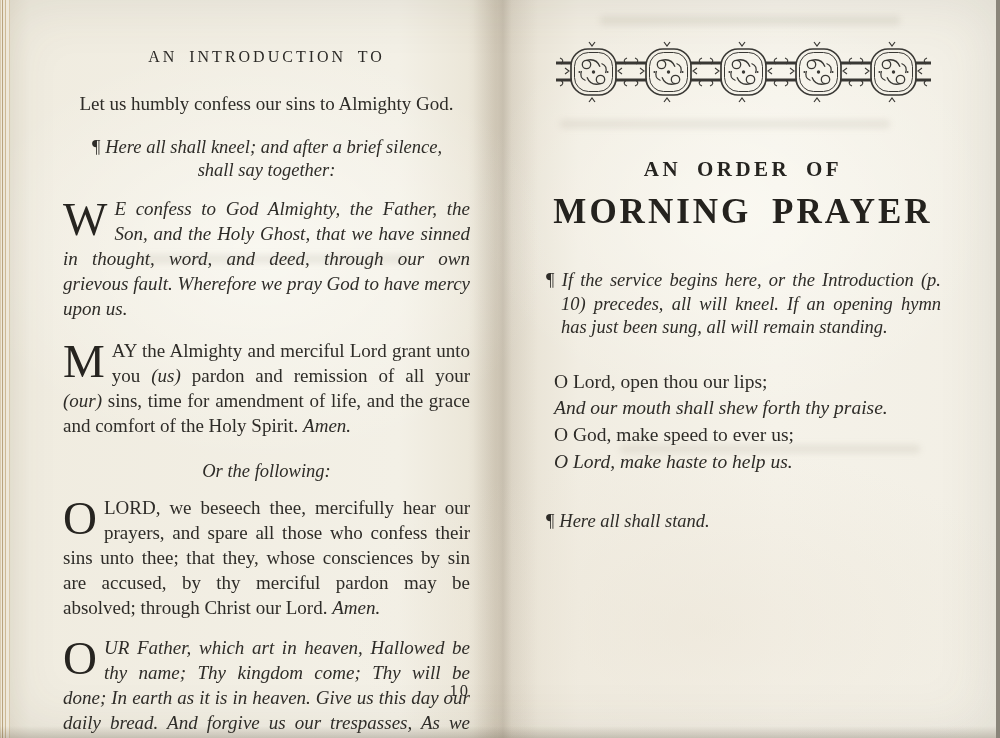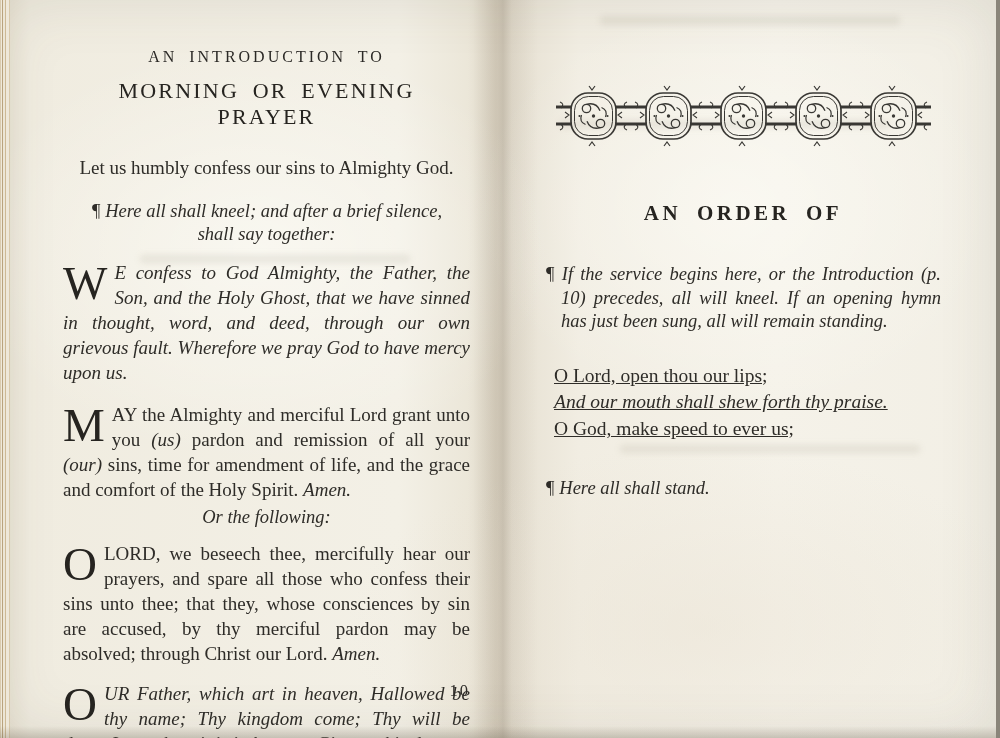--- a/index.html
+++ b/index.html
@@ -21,41 +21,41 @@
       #cdb994 5px 6px,#eee8d9 6px 9px,#d8c9ab 9px 10px,rgba(238,233,222,0) 10px 11px);}
   .edge-bottom{position:absolute;left:0;bottom:0;width:100%;height:12px;
     background:linear-gradient(rgba(120,110,92,0), rgba(110,100,84,.28));}
   .gutter{position:absolute;left:468px;top:0;width:70px;height:100%;
     background:linear-gradient(90deg,rgba(105,92,72,0),rgba(125,108,86,.16) 42%,rgba(110,95,75,.22) 50%,rgba(125,108,86,.10) 62%,rgba(105,92,72,0));}
   
   .smudge{position:absolute;background:rgba(140,133,116,.14);filter:blur(3px);border-radius:4px;}
 
   .page{position:absolute;top:0;}
   .page-left{left:63px;width:407px;}
-  .page-right{left:545px;width:396px;margin-top:44px;}
+  .page-right{left:545px;width:396px;}
 
   .h-small{margin:48px 0 0;text-align:center;font-size:16px;letter-spacing:3px;word-spacing:5px;font-weight:400;color:#2b2926;}
   .h-large{margin:12px 0 0;text-align:center;font-size:22px;letter-spacing:2.2px;word-spacing:6px;font-weight:400;color:#262420;}
   .exhort{margin:27px 0 12px;text-align:center;font-size:19px;}
   .rubric-c{margin:21px auto 0;text-align:center;font-style:italic;font-size:18.5px;line-height:23px;max-width:390px;}
   .par{margin:14px 0 0;font-size:19px;line-height:25px;text-align:justify;clear:left;}
   .par.it{font-style:italic;}
   .dropcap{float:left;font-size:47px;line-height:38px;padding:4px 7px 0 0;font-style:normal;color:#262420;}
   .inline-it{font-style:italic;}
   .pagenum{position:absolute;left:0;width:100%;text-align:right;font-size:16.5px;letter-spacing:2px;}
   .pn-left{top:681px;}
   .pn-right{top:685px;}
 
   .ornament{margin:40px 0 0;text-align:center;}
   .ornament svg{display:block;margin:0 auto;opacity:.88;}
 
   .r-small{margin:53px 0 0;text-align:center;font-size:21px;letter-spacing:3.5px;word-spacing:7px;color:#262420;}
   .r-large{margin:10px 0 0;text-align:center;font-size:35px;letter-spacing:3px;word-spacing:9px;color:#24221e;}
   .rubric-open{margin:37px 0 0;font-style:italic;font-size:18.5px;line-height:23.5px;text-align:justify;text-indent:-16px;padding-left:16px;}
-  .versicles{margin:29px 0 0;padding-left:9px;text-decoration:underline;}
+  .versicles{margin:29px 0 0;padding-left:9px;}
   .versicle{font-size:19.5px;line-height:26.8px;margin:0;}
   .versicle.italic{font-style:italic;}
   .rubric-stand{margin:35px 0 0;text-align:left;font-style:italic;font-size:18.5px;}
   .gloria{margin:16px 0 0;}
   .gloria p{margin:0;font-size:19.5px;line-height:25px;text-indent:21px;}
   .gloria p.italic{font-style:italic;}
 </style>
 </head>
 <body>
 
@@ -64,31 +64,30 @@
   <div class="edge-left"></div>
   <div class="gutter"></div>
 
   <div class="smudge" style="left:600px;top:16px;width:300px;height:9px;"></div>
   <div class="smudge" style="left:560px;top:120px;width:330px;height:8px;"></div>
   <div class="smudge" style="left:620px;top:445px;width:300px;height:8px;"></div>
   <div class="smudge" style="left:140px;top:255px;width:270px;height:8px;"></div>
 
   <div class="page page-left">
     <h3 class="h-small">AN INTRODUCTION TO</h3>
-    <h2 class="h-large">MORNING OR EVENING PRAYER</h2>
 
     <p class="exhort">Let us humbly confess our sins to Almighty God.</p>
 
     <p class="rubric-c">¶ Here all shall kneel; and after a brief silence, shall say together:</p>
 
     <p class="par it"><span class="dropcap">W</span><span>E confess to God Almighty, the Father, the Son, and the Holy Ghost, that we have sinned in thought, word, and deed, through our own grievous fault.  Wherefore we pray God to have mercy upon us.</span></p>
 
     <p class="par" style="margin-top:17px;"><span class="dropcap">M</span><span>AY the Almighty and merciful Lord grant unto you </span><span class="inline-it">(us)</span><span> pardon and remission of all your </span><span class="inline-it">(our)</span><span> sins, time for amendment of life, and the grace and comfort of the Holy Spirit. </span><span class="inline-it">Amen.</span></p>
 
-    <p class="rubric-c" style="margin-top:4px;">Or the following:</p>
+    <p class="rubric-c" style="margin-top:22px;">Or the following:</p>
 
     <p class="par" style="margin-top:12px;"><span class="dropcap">O</span><span>LORD, we beseech thee, mercifully hear our prayers, and spare all those who confess their sins unto thee; that they, whose consciences by sin are accused, by thy merciful pardon may be absolved; through Christ our Lord. </span><span class="inline-it">Amen.</span></p>
 
     <p class="par it" style="margin-top:15px;"><span class="dropcap">O</span><span>UR Father, which art in heaven, Hallowed be thy name; Thy kingdom come; Thy will be done; In earth as it is in heaven.  Give us this day our daily bread.  And forgive us our trespasses, As we forgive them that trespass against us.  And lead us not into temptation; But deliver us from evil: For thine is the kingdom, The power, and the glory, For ever and ever.  Amen.</span></p>
 
     <div class="pagenum pn-left">10</div>
   </div>
 
   <div class="page page-right">
 
@@ -113,27 +112,29 @@
         </defs>
         <use href="#u" x="0"></use>
           <use href="#u" x="75"></use>
           <use href="#u" x="150"></use>
           <use href="#u" x="225"></use>
           <use href="#u" x="300"></use>
       </svg>
     </div>
 
     <h3 class="r-small">AN ORDER OF</h3>
+    <h1 class="r-large">MORNING PRAYER</h1>
 
     <p class="rubric-open">¶ If the service begins here, or the Introduction (p. 10) precedes, all will kneel.  If an opening hymn has just been sung, all will remain standing.</p>
 
     <div class="versicles">
       <p class="versicle roman">O Lord, open thou our lips;</p>
       <p class="versicle italic">And our mouth shall shew forth thy praise.</p>
       <p class="versicle roman">O God, make speed to ever us;</p>
+      <p class="versicle italic">O Lord, make haste to help us.</p>
     </div>
 
     <p class="rubric-stand">¶ Here all shall stand.</p>
 
 
   </div>
 
   <div class="edge-bottom"></div>
 </div>
 

